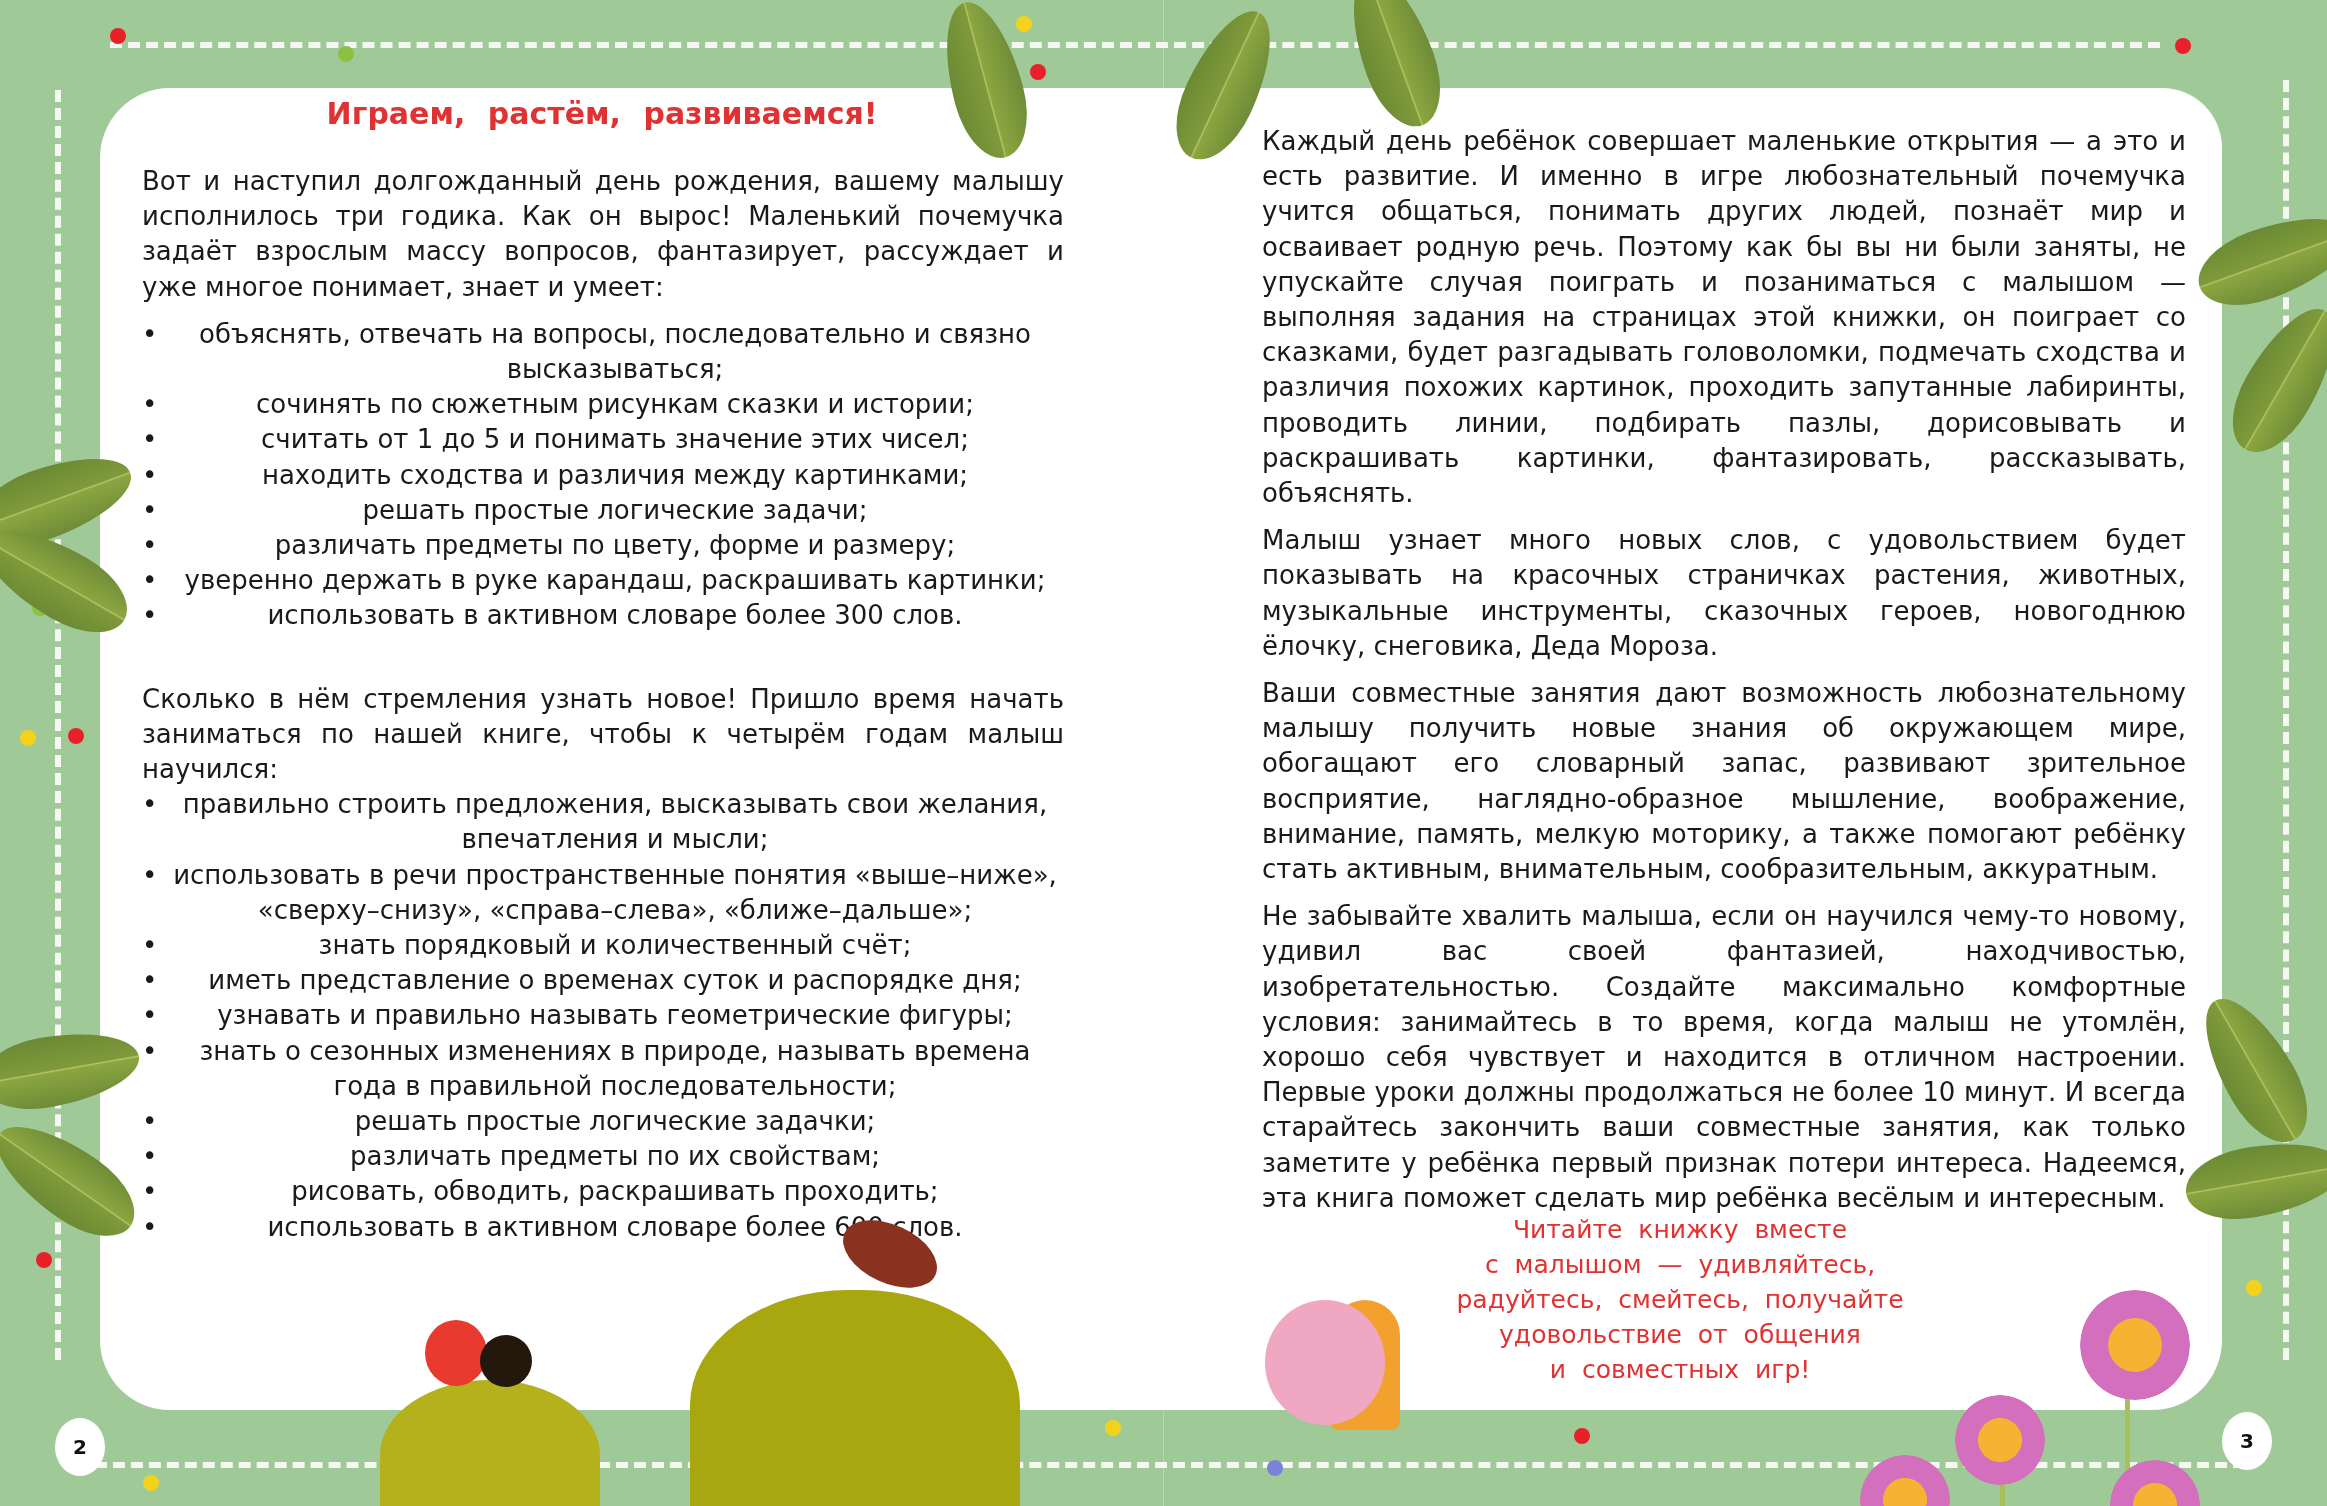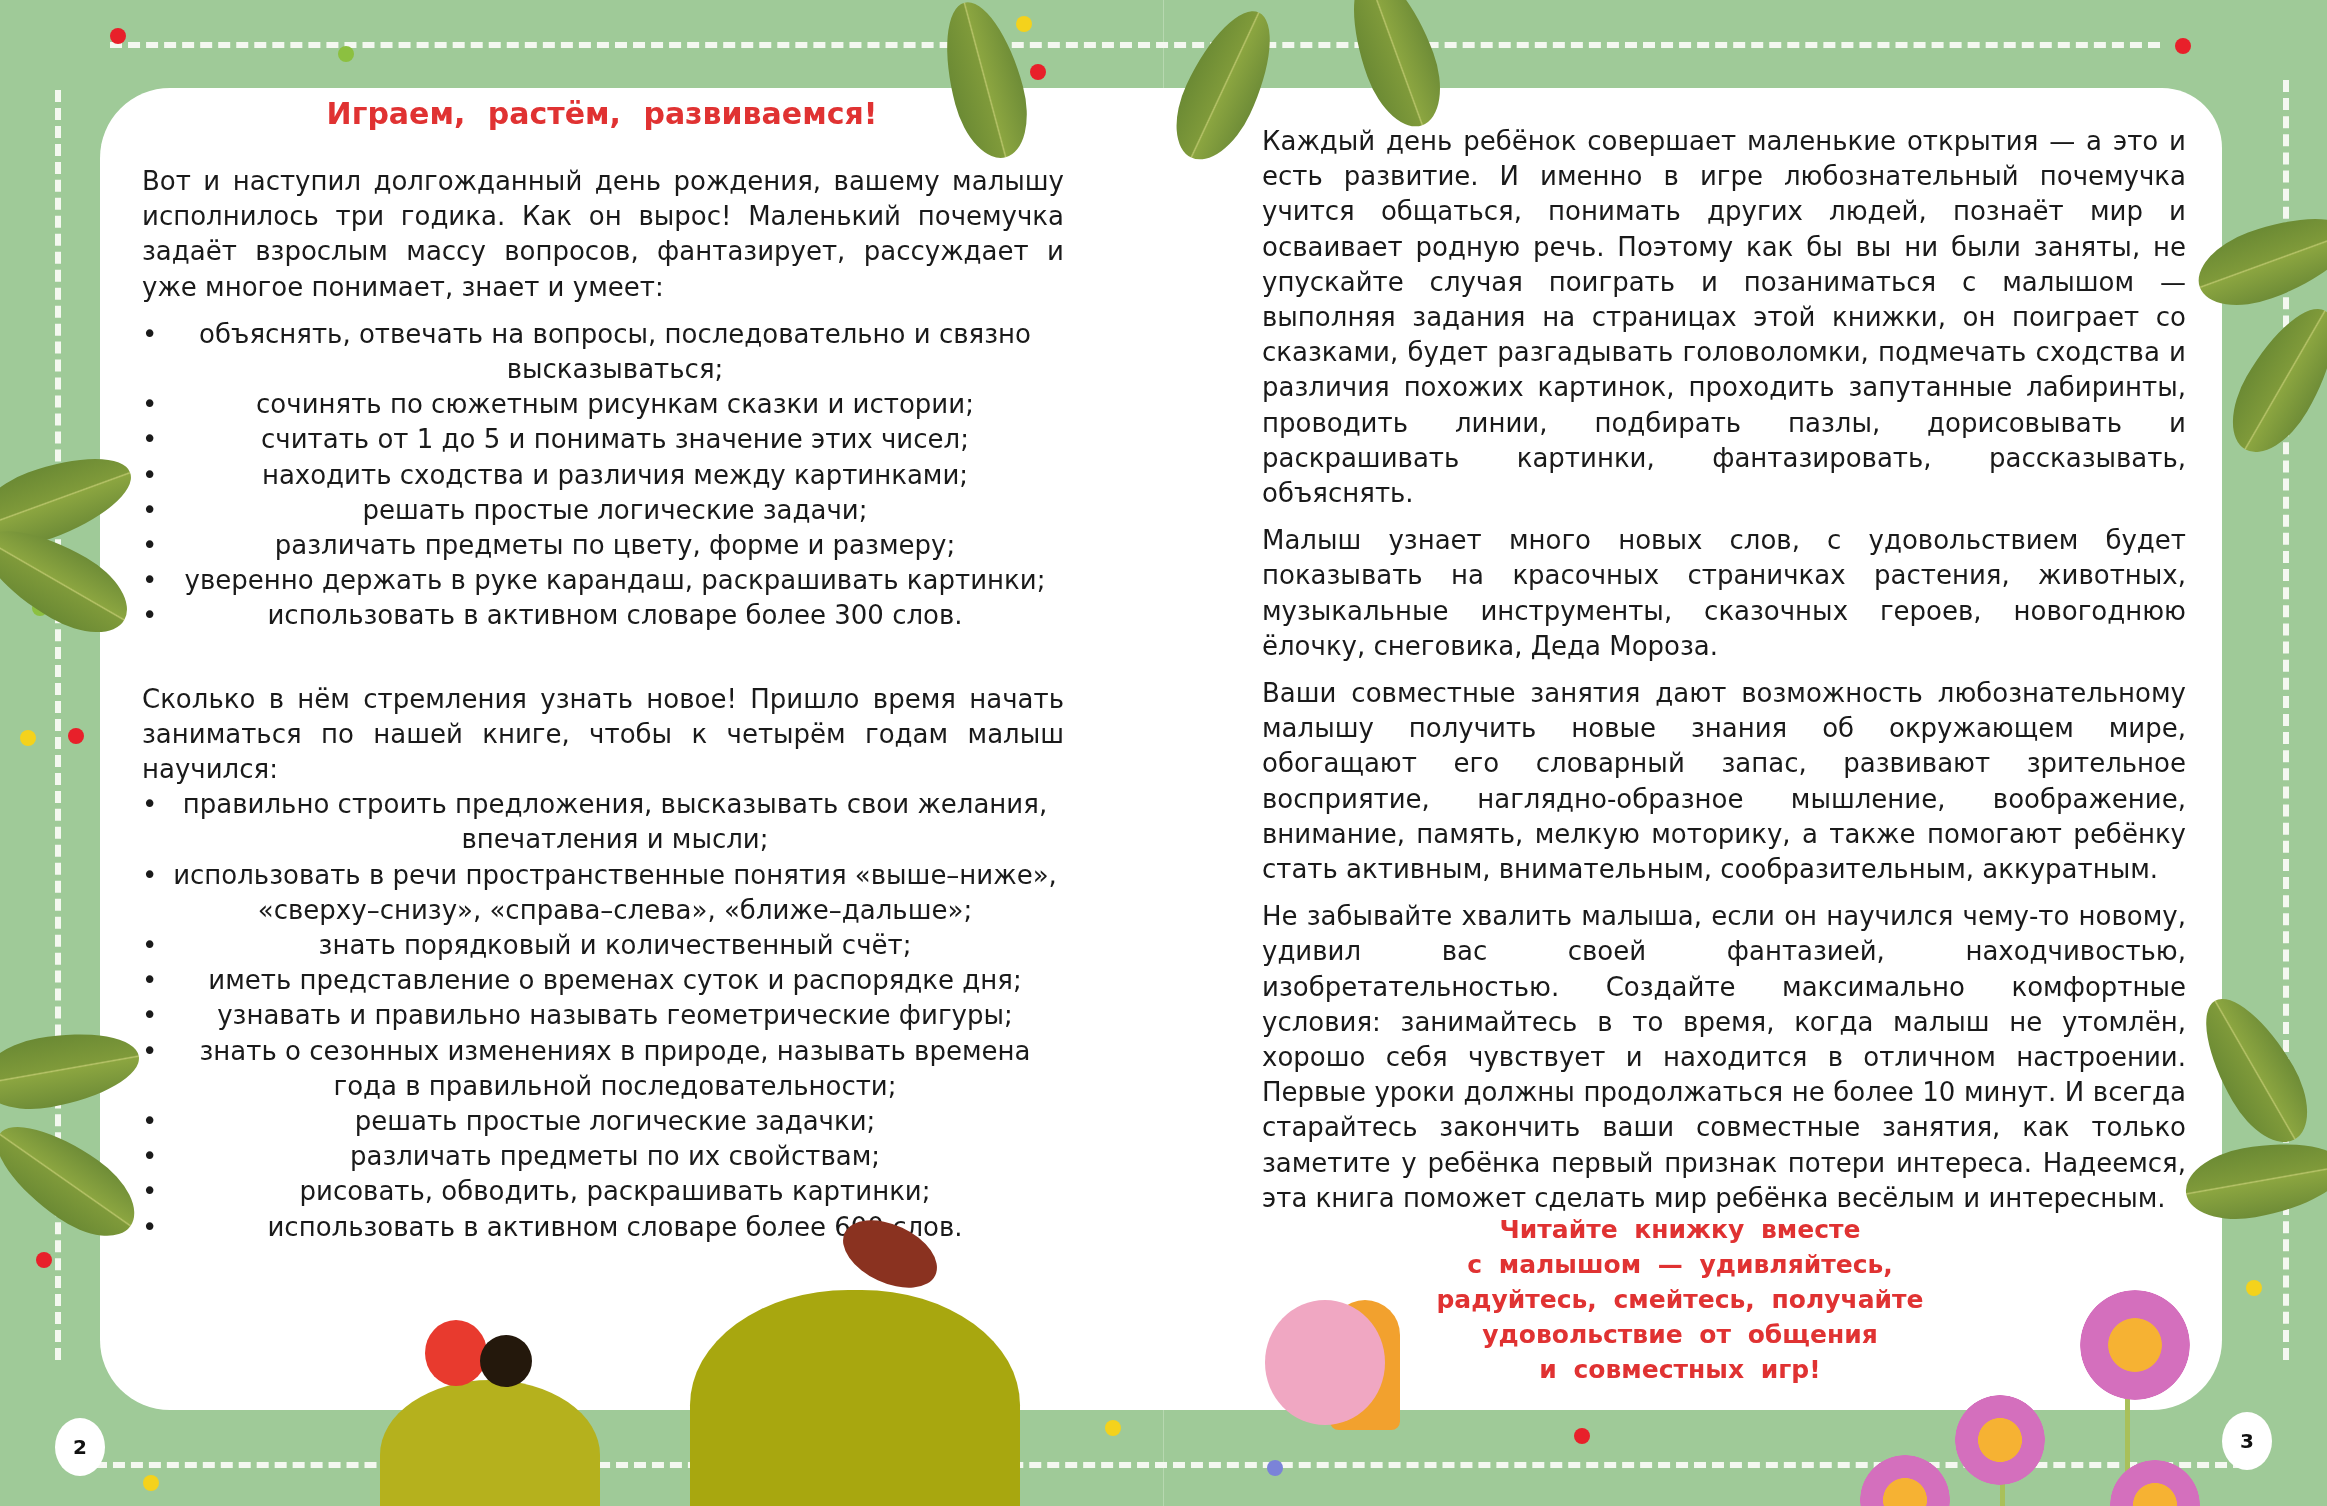--- a/index.html
+++ b/index.html
@@ -27,21 +27,21 @@
   }
   .col { position:absolute; color:#1a1a1a; font-size:26px; line-height:35.2px; }
   .col p { margin:0 0 12px 0; text-align:justify; text-align-last:left; }
   .col ul { margin:0 0 12px 0; padding:0; list-style:none;text-align:center; }
   .col li { position:relative; padding-left:24px; }
   .col li::before { content:"•"; position:absolute; left:0; top:0; }
   .left-col { left:142px; top:164px; width:922px; }
   .right-col { left:1262px; top:124px; width:924px; }
   .closing {
     position:absolute; left:1430px; top:1212px; width:500px; text-align:center;
-    color:#e03232; font-weight:bold; font-size:25px; line-height:35px; word-spacing:8px;
+    color:#e03232; font-weight:normal; font-size:25px; line-height:35px; word-spacing:8px;
   }
   .pagenum {
     position:absolute; width:50px; height:58px; background:#fff; border-radius:50%;
     text-align:center; line-height:58px; font-weight:bold; font-size:20px; color:#111;
   }
   
   .bush1 { position:absolute; left:380px; top:1380px; width:220px; height:150px; background:#b5b11d; border-radius:50% 50% 0 0; }
   .ladybug-body { position:absolute; left:425px; top:1320px; width:62px; height:66px; background:#e83a2e; border-radius:50%; }
   .ladybug-head { position:absolute; left:480px; top:1335px; width:52px; height:52px; background:#24180c; border-radius:50%; }
   .bush2 { position:absolute; left:690px; top:1290px; width:330px; height:240px; background:#a8a70f; border-radius:48% 48% 0 0; }
@@ -108,21 +108,21 @@
   <p style="margin-bottom:0;margin-top:48px;">Сколько в нём стремления узнать новое! Пришло время начать заниматься по нашей книге, чтобы к четырём годам малыш научился:</p>
   <ul>
     <li>правильно строить предложения, высказывать свои желания, впечатления и мысли;</li>
     <li>использовать в речи пространственные понятия «выше–ниже», «сверху–снизу», «справа–слева», «ближе–дальше»;</li>
     <li>знать порядковый и количественный счёт;</li>
     <li>иметь представление о временах суток и распорядке дня;</li>
     <li>узнавать и правильно называть геометрические фигуры;</li>
     <li>знать о сезонных изменениях в природе, называть времена года в правильной последовательности;</li>
     <li>решать простые логические задачки;</li>
     <li>различать предметы по их свойствам;</li>
-    <li>рисовать, обводить, раскрашивать картинки;</li>
+    <li>рисовать, обводить, раскрашивать проходить;</li>
     <li>использовать в активном словаре более 600 слов.</li>
   </ul>
 </div>
 
 <div class="col right-col">
   <p>Каждый день ребёнок совершает маленькие открытия — а это и есть развитие. И именно в игре любознательный почемучка учится общаться, понимать других людей, познаёт мир и осваивает родную речь. Поэтому как бы вы ни были заняты, не упускайте случая поиграть и позаниматься с малышом — выполняя задания на страницах этой книжки, он поиграет со сказками, будет разгадывать головоломки, подмечать сходства и различия похожих картинок, проходить запутанные лабиринты, проводить линии, подбирать пазлы, дорисовывать и раскрашивать картинки, фантазировать, рассказывать, объяснять.</p>
   <p>Малыш узнает много новых слов, с удовольствием будет показывать на красочных страничках растения, животных, музыкальные инструменты, сказочных героев, новогоднюю ёлочку, снеговика, Деда Мороза.</p>
   <p>Ваши совместные занятия дают возможность любознательному малышу получить новые знания об окружающем мире, обогащают его словарный запас, развивают зрительное восприятие, наглядно-образное мышление, воображение, внимание, память, мелкую моторику, а также помогают ребёнку стать активным, внимательным, сообразительным, аккуратным.</p>
   <p>Не забывайте хвалить малыша, если он научился чему-то новому, удивил вас своей фантазией, находчивостью, изобретательностью. Создайте максимально комфортные условия: занимайтесь в то время, когда малыш не утомлён, хорошо себя чувствует и находится в отличном настроении. Первые уроки должны продолжаться не более 10 минут. И всегда старайтесь закончить ваши совместные занятия, как только заметите у ребёнка первый признак потери интереса. Надеемся, эта книга поможет сделать мир ребёнка весёлым и интересным.</p>
 </div>

